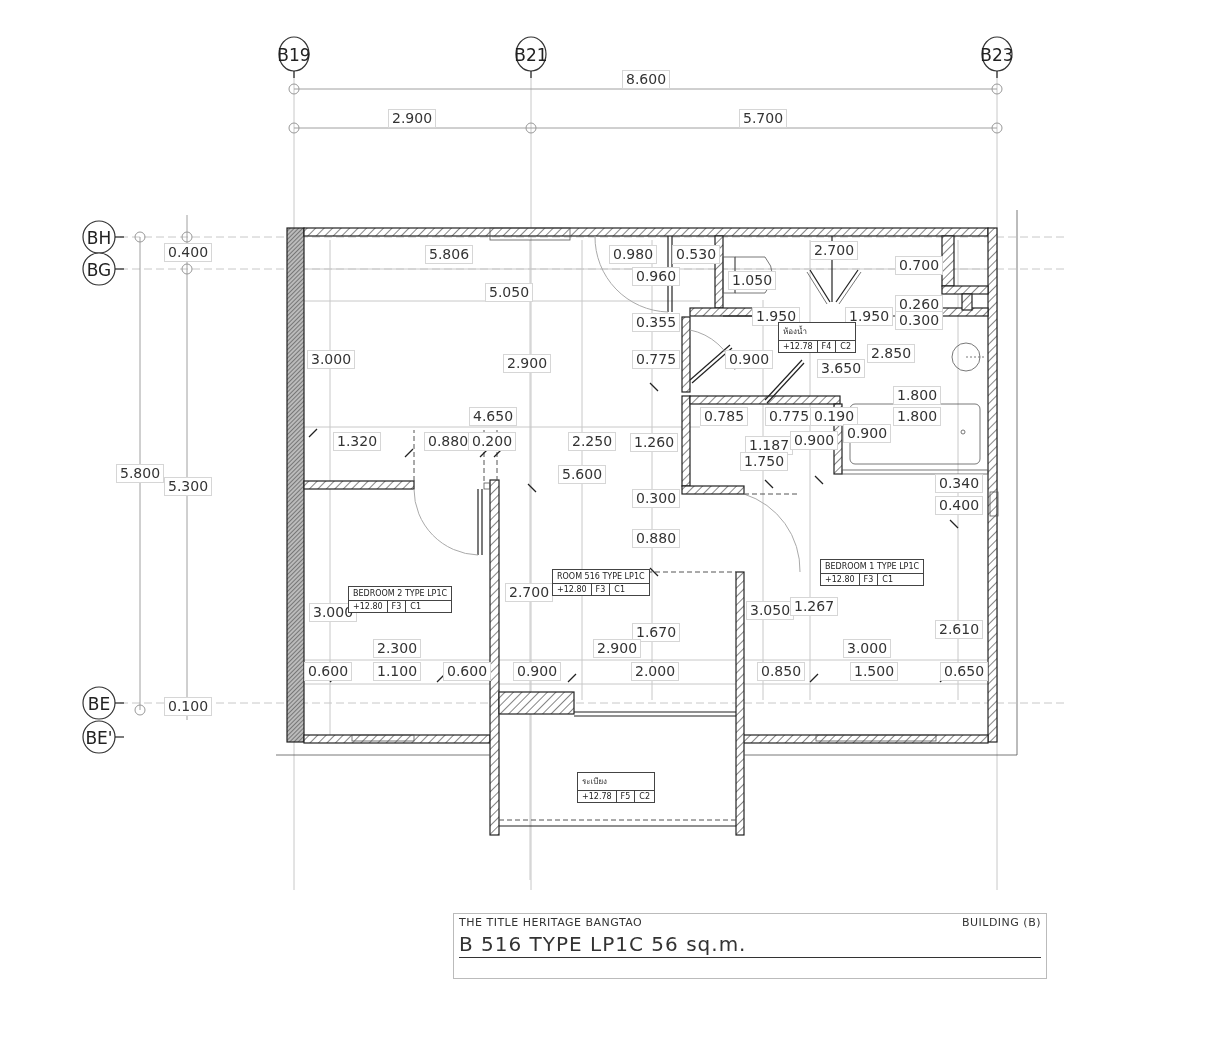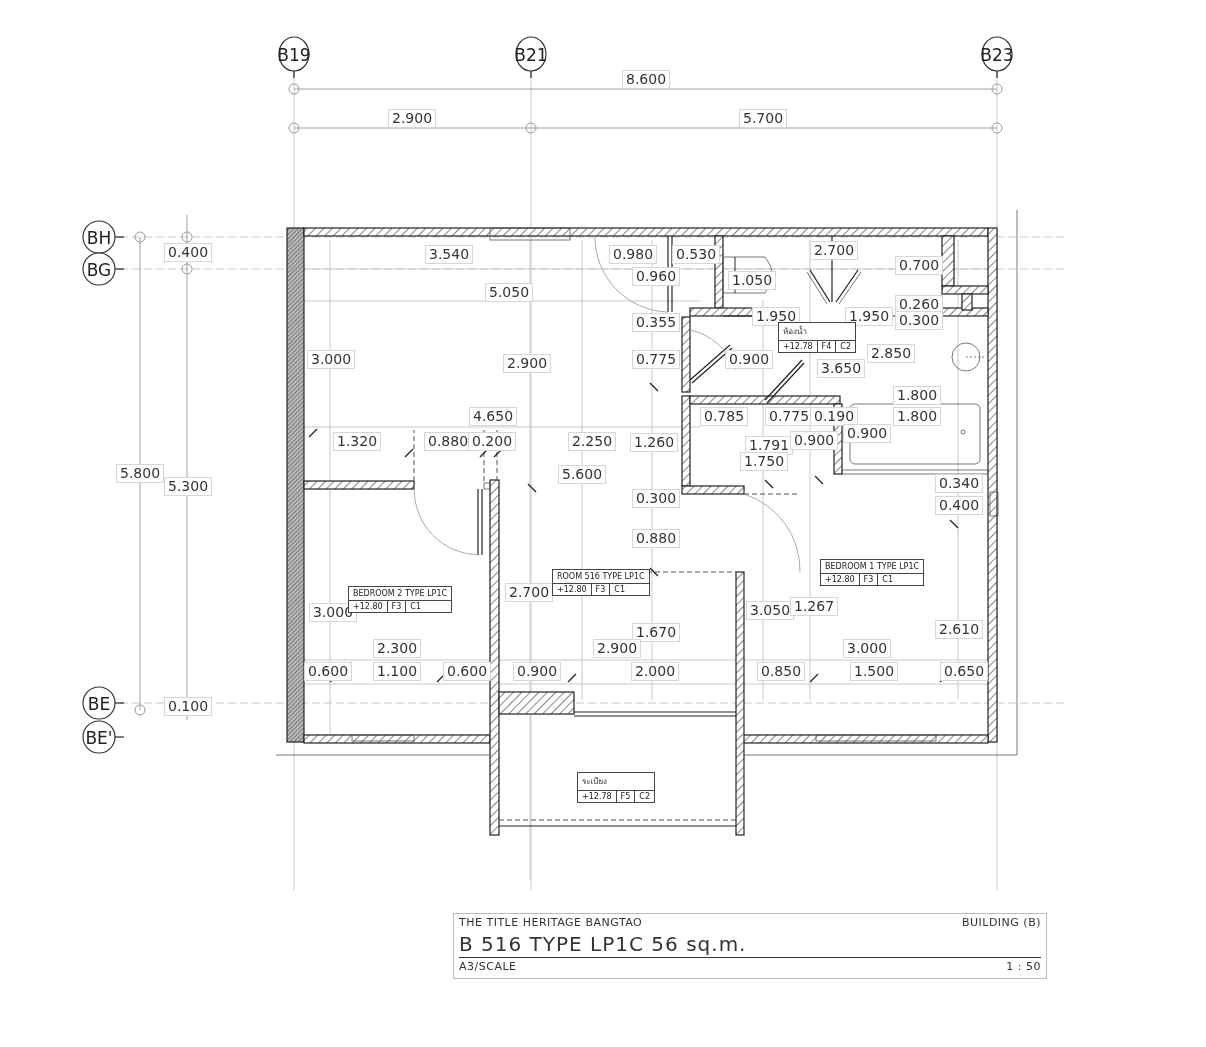--- a/index.html
+++ b/index.html
@@ -225,21 +225,21 @@
 
 <div class="dim-label" style="left:622px;top:70px;">8.600</div>
 <div class="dim-label" style="left:388px;top:109px;">2.900</div>
 <div class="dim-label" style="left:739px;top:109px;">5.700</div>
 <div class="dim-label" style="left:164px;top:243px;">0.400</div>
 <div class="dim-label" style="left:116px;top:464px;">5.800</div>
 <div class="dim-label" style="left:164px;top:477px;">5.300</div>
 <div class="dim-label" style="left:164px;top:697px;">0.100</div>
 
 <div id="dims">
-    <div class="dim-label" style="left: 425px; top: 245px;">3.540</div>
+    <div class="dim-label" style="left: 425px; top: 245px;">5.806</div>
     <div class="dim-label" style="left: 485px; top: 283px;">5.050</div>
     <div class="dim-label" style="left: 307px; top: 350px;">3.000</div>
     <div class="dim-label" style="left: 503px; top: 354px;">2.900</div>
     <div class="dim-label" style="left: 469px; top: 407px;">4.650</div>
     <div class="dim-label" style="left: 333px; top: 432px;">1.320</div>
     <div class="dim-label" style="left: 424px; top: 432px;">0.880</div>
     <div class="dim-label" style="left: 468px; top: 432px;">0.200</div>
     <div class="dim-label" style="left: 568px; top: 432px;">2.250</div>
     <div class="dim-label" style="left: 630px; top: 433px;">1.260</div>
     <div class="dim-label" style="left: 558px; top: 465px;">5.600</div>
@@ -256,21 +256,21 @@
     <div class="dim-label" style="left: 845px; top: 307px;">1.950</div>
     <div class="dim-label" style="left: 632px; top: 350px;">0.775</div>
     <div class="dim-label" style="left: 725px; top: 350px;">0.900</div>
     <div class="dim-label" style="left: 867px; top: 344px;">2.850</div>
     <div class="dim-label" style="left: 817px; top: 359px;">3.650</div>
     <div class="dim-label" style="left: 893px; top: 386px;">1.800</div>
     <div class="dim-label" style="left: 893px; top: 407px;">1.800</div>
     <div class="dim-label" style="left: 700px; top: 407px;">0.785</div>
     <div class="dim-label" style="left: 765px; top: 407px;">0.775</div>
     <div class="dim-label" style="left: 810px; top: 407px;">0.190</div>
-    <div class="dim-label" style="left: 745px; top: 436px;">1.791</div>
+    <div class="dim-label" style="left: 745px; top: 436px;">1.187</div>
     <div class="dim-label" style="left: 790px; top: 431px;">0.900</div>
     <div class="dim-label" style="left: 843px; top: 424px;">0.900</div>
     <div class="dim-label" style="left: 740px; top: 452px;">1.750</div>
     <div class="dim-label" style="left: 632px; top: 489px;">0.300</div>
     <div class="dim-label" style="left: 935px; top: 474px; text-align: center;">0.340</div>
     <div class="dim-label" style="left: 935px; top: 496px;">0.400</div>
     <div class="dim-label" style="left: 632px; top: 529px;">0.880</div>
     <div class="dim-label" style="left: 505px; top: 583px;">2.700</div>
     <div class="dim-label" style="left: 309px; top: 603px;">3.000</div>
     <div class="dim-label" style="left: 746px; top: 601px;">3.050</div>
@@ -334,17 +334,13 @@
   </div>
 
 <div class="title-block">
   <div class="tb-row tb-r1">
     <span>THE TITLE HERITAGE BANGTAO</span>
     <span>BUILDING (B)</span>
   </div>
   <div class="tb-row tb-r2">
     <span>B 516 TYPE LP1C 56 sq.m.</span>
   </div>
-  <div class="tb-row tb-r3">
-    <span>A3/SCALE</span>
-    <span>1 : 50</span>
-  </div>
 </div>
 
 </body></html>

